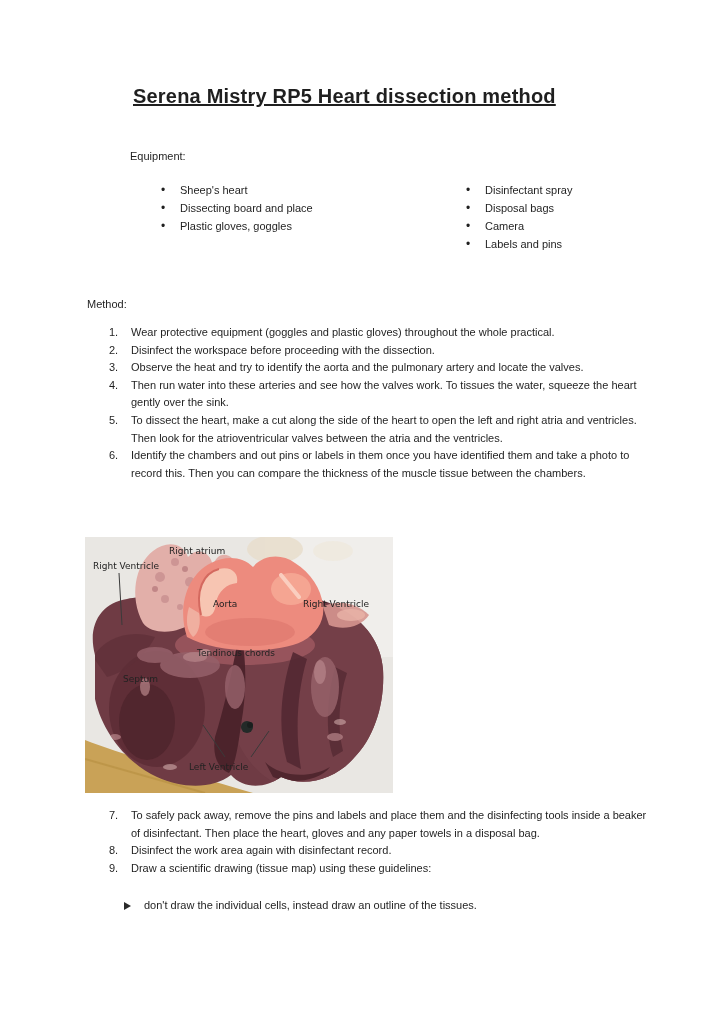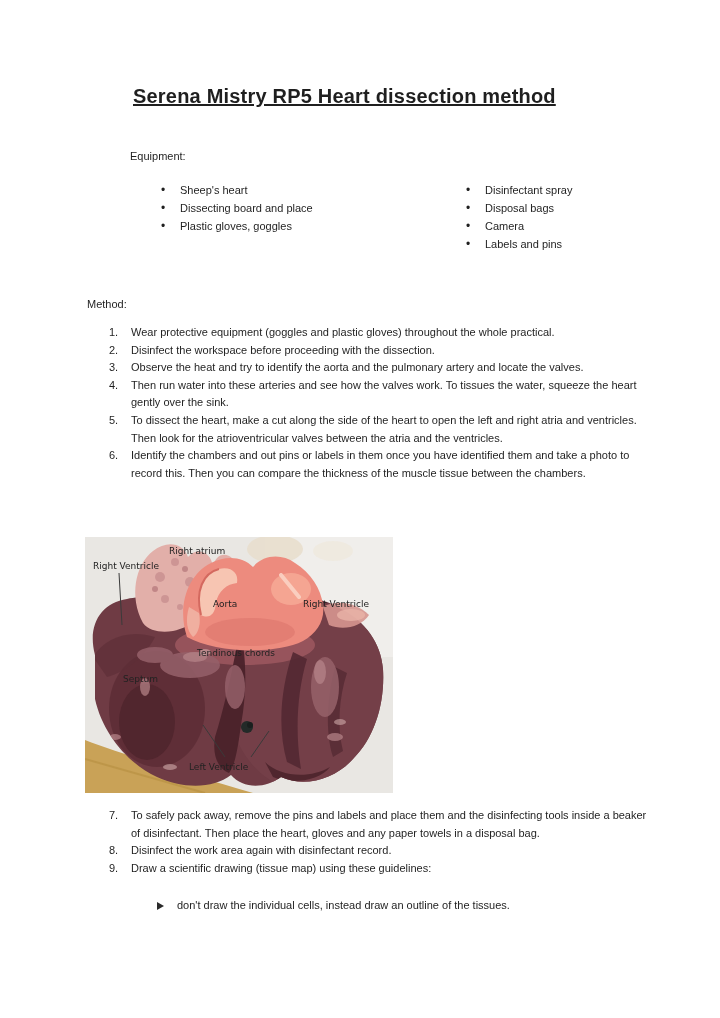--- a/index.html
+++ b/index.html
@@ -28,21 +28,21 @@
   .eq-right{left:454px;top:171px;width:165px;}
 
   .steps{display:flex;flex-direction:column;}
   .steps-main{left:109px;top:324px;width:528px;}
   .steps-after{left:109px;top:807px;width:540px;}
   .step{display:flex;font-size:11px;line-height:17.6px;}
   .step .num{flex:none;width:22px;}
   .step .txt{flex:1;}
 
   .sub-bullet{
-    position:relative;margin-left:68px;font-size:11px;line-height:17.6px;
+    position:relative;margin-left:35px;font-size:11px;line-height:17.6px;
     padding-top:0.5px;
   }
   .sub-bullet::before{
     content:"";position:absolute;left:-20px;top:6px;
     width:0;height:0;border-left:7px solid #2a2a2a;
     border-top:4px solid transparent;border-bottom:4px solid transparent;
   }
 
   .figure-wrap{left:85px;top:537px;width:308px;height:180px;}
   .figure-wrap svg{display:block;}

